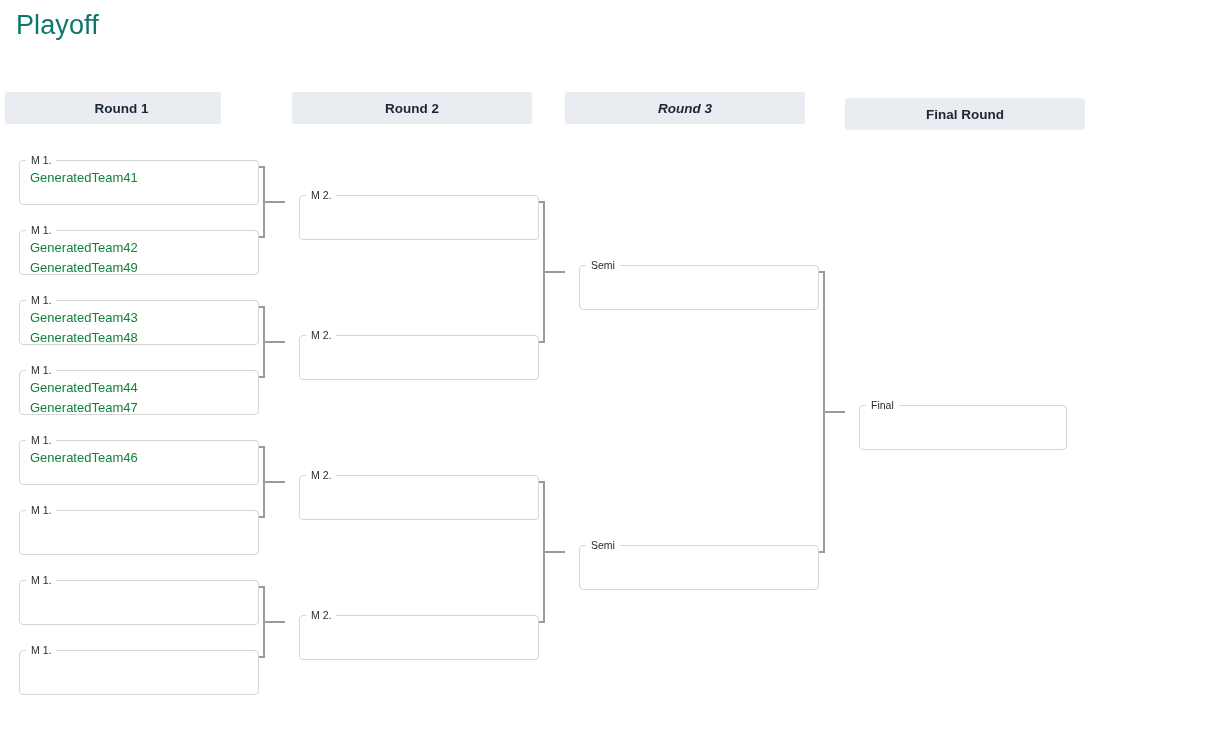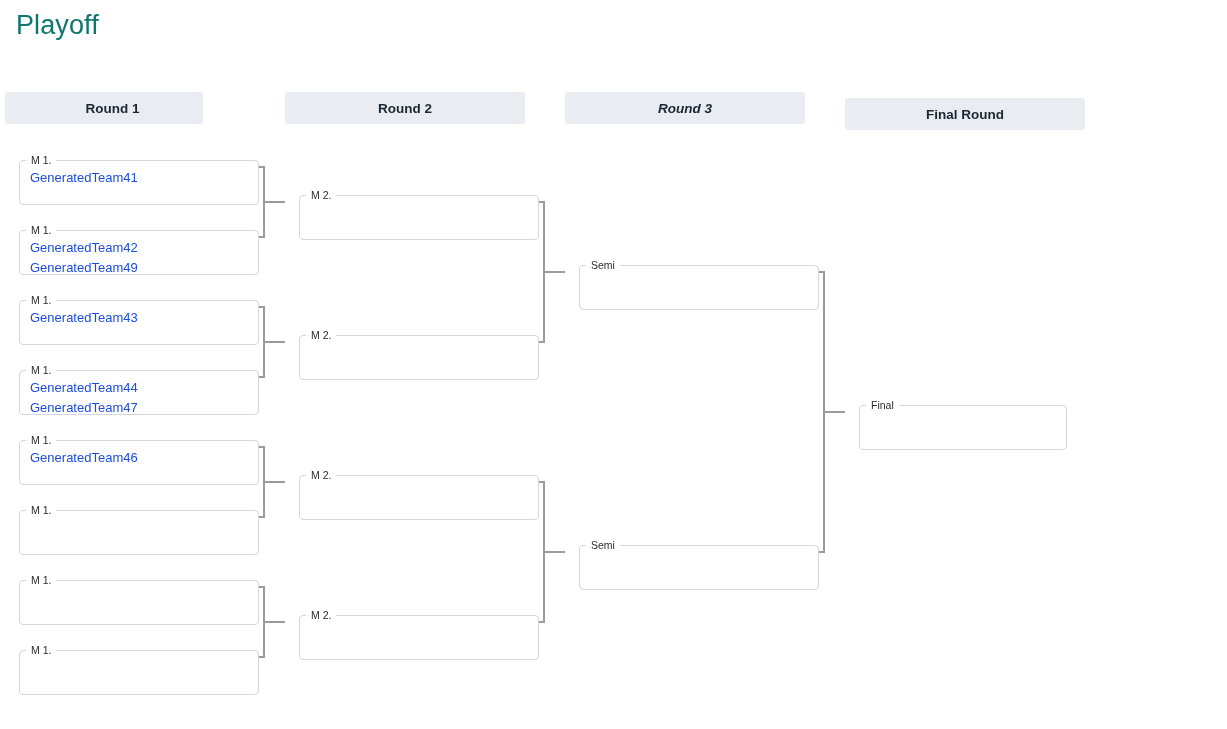--- a/index.html
+++ b/index.html
@@ -53,21 +53,21 @@
     line-height: 1;
   }
   .match-body {
     padding: 2px 10px 6px 10px;
     display: flex;
     flex-direction: column;
     justify-content: flex-start;
   }
   .team {
     font-size: 13px;
-    color: #1d4ed8;
+    color: #15803d;
     line-height: 20px;
     height: 20px;
     white-space: nowrap;
     overflow: hidden;
   }
 
   
   .conn-h {
     position: absolute;
     height: 2px;
@@ -78,24 +78,24 @@
     width: 2px;
     background: #9b9b9b;
   }
 </style>
 </head>
 <body>
 
 <div id="page-title">Playoff</div>
 
 <div id="round-headers">
-    <div class="round-header" style="left: 5px; top: 92px; width: 198px; padding-left: 17px;">
+    <div class="round-header" style="left: 5px; top: 92px; width: 216px; padding-left: 17px;">
       <span>Round 1</span>
     </div>
-    <div class="round-header" style="left: 285px; top: 92px; width: 240px; justify-content: center;">
+    <div class="round-header" style="left: 292px; top: 92px; width: 240px; justify-content: center;">
       <span>Round 2</span>
     </div>
     <div class="round-header" style="left: 565px; top: 92px; width: 240px; font-style: italic;">
       <span>Round 3</span>
     </div>
     <div class="round-header" style="left: 845px; top: 98px; width: 240px;">
       <span>Final Round</span>
     </div>
   </div>
 
@@ -141,20 +141,21 @@
       <legend>M 1.</legend>
       <div class="match-body">
         <div class="team">GeneratedTeam42</div>
         <div class="team">GeneratedTeam49</div>
       </div>
     </fieldset>
     <fieldset class="match" style="left: 5px; top: 281px; width: 240px; height: 50px;">
       <legend>M 1.</legend>
       <div class="match-body">
         <div class="team">GeneratedTeam43</div>
+        <div class="team">GeneratedTeam48</div>
       </div>
     </fieldset>
     <fieldset class="match" style="left: 5px; top: 351px; width: 240px; height: 50px;">
       <legend>M 1.</legend>
       <div class="match-body">
         <div class="team">GeneratedTeam44</div>
         <div class="team">GeneratedTeam47</div>
       </div>
     </fieldset>
     <fieldset class="match" style="left: 5px; top: 421px; width: 240px; height: 50px;">

